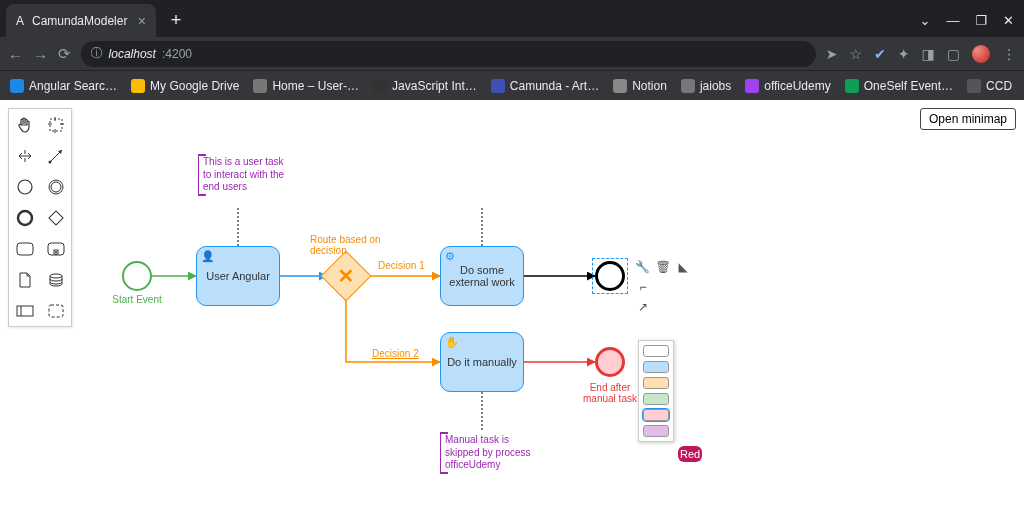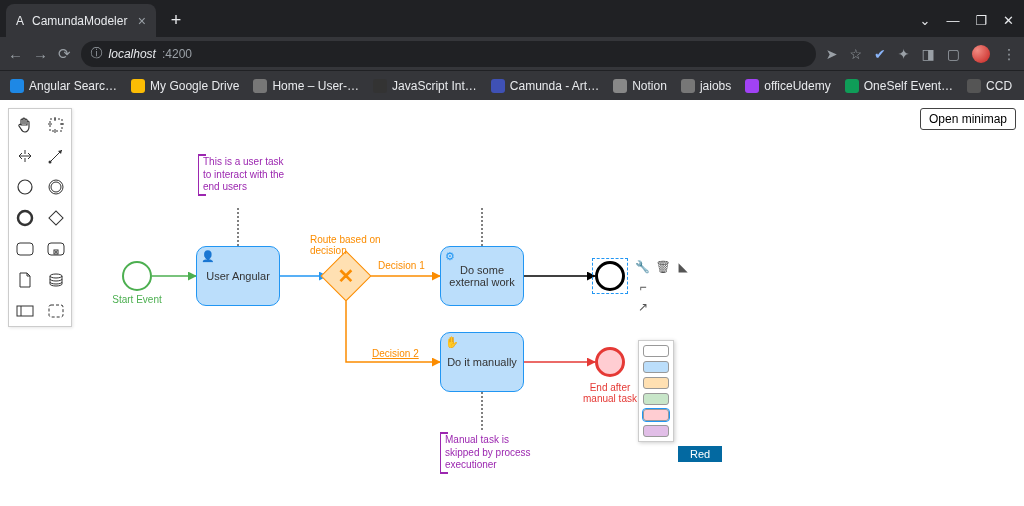--- a/index.html
+++ b/index.html
@@ -44,21 +44,21 @@
   .annotation::before { top:0; }
   .annotation::after { bottom:0; }
   
   .selection-box { position: absolute; border: 1px dashed #2196f3; }
   
   .context-pad { position: absolute; display: grid; grid-template-columns: repeat(3, 18px); grid-auto-rows: 18px; gap: 2px; font-size: 12px; color: #555;}
   .context-pad span { display:flex; align-items:center; justify-content:center; }
   
   .color-picker { position: absolute; background: #fff; border: 1px solid #ccc; box-shadow: 1px 1px 4px rgba(0,0,0,.2); padding: 4px; display: flex; flex-direction: column; gap: 4px; }
   .swatch { width: 26px; height: 12px; border-radius: 3px; border: 1px solid #999; }
-  .tooltip { position: absolute; background: #0369a1; color: #fff; font-size: 11px; padding: 2px 12px; border-radius: 0; }
+  .tooltip { position: absolute; background: #be185d; color: #fff; font-size: 11px; padding: 2px 2px; border-radius: 6px; }
   
   svg.arrows { position: absolute; left:0; top:0; width:1024px; height:406px; pointer-events:none; }
 </style>
 </head>
 <body>
 
 <div class="chrome-top">
   <div class="tab-strip">
     <div class="tab">
       <span>A</span>
@@ -283,21 +283,21 @@
     <span>Do it manually</span>
   </div>
 
   <div class="selection-box" style="left:592px; top:158px; width:36px; height:36px;"></div>
   <div class="end-event-thick" style="left:595px; top:161px;"></div>
 
   <div class="end-event-red" style="left:595px; top:247px;"></div>
   <div class="node-label red-text" style="left:577px; top:282px; width:66px;text-align:center;">End after manual task</div>
 
   <div class="annotation" style="left:198px; top:54px; width:100px;">This is a user task to interact with the end users</div>
-  <div class="annotation" style="left:440px; top:332px; width:110px;">Manual task is skipped by process executioner</div>
+  <div class="annotation" style="left:440px; top:332px; width:110px;">Manual task is skipped by process officeUdemy</div>
 
   <div class="context-pad" style="left:634px; top:158px;">
     <span>🔧</span>
     <span>🗑</span>
     <span>◣</span>
     <span>⌐</span>
     <span></span>
     <span></span>
     <span>↗</span>
   </div>

